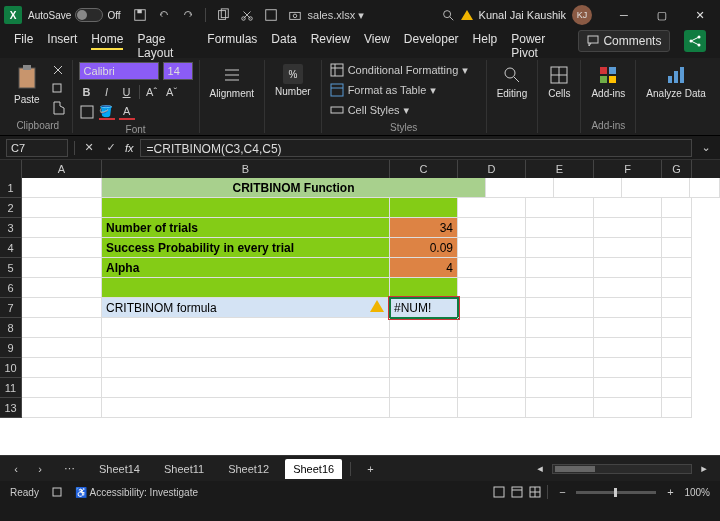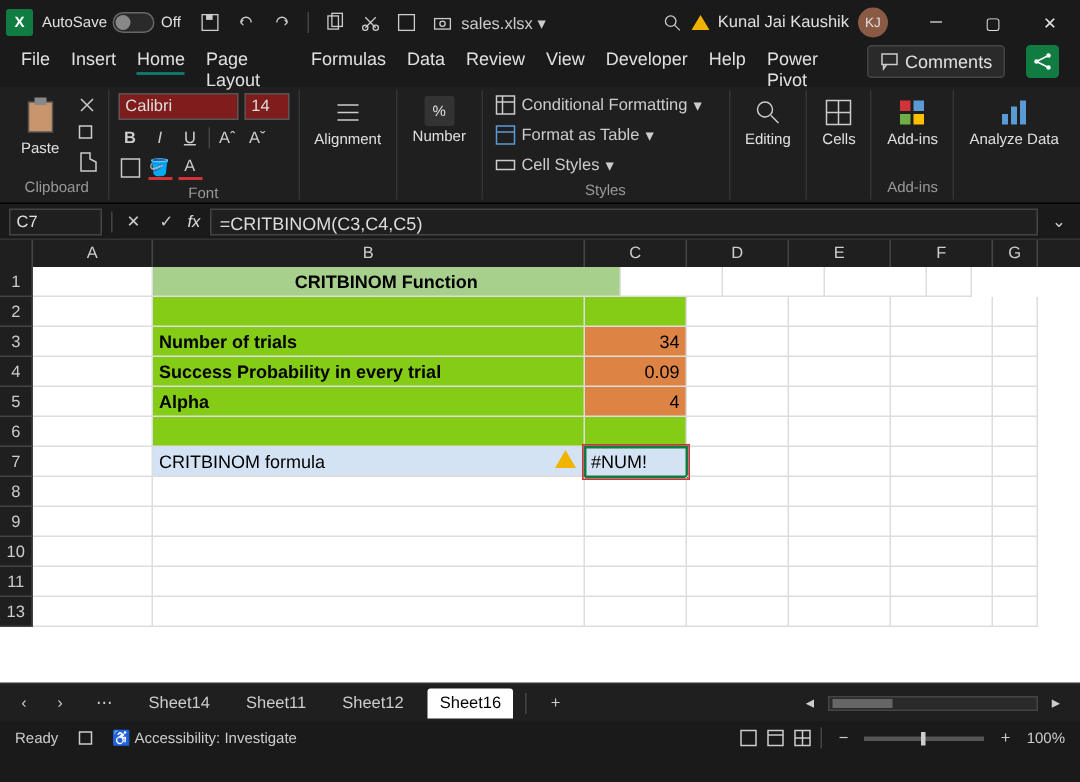--- a/index.html
+++ b/index.html
@@ -13,32 +13,32 @@
 .qat-ico{width:14px;height:14px;color:#ccc;cursor:pointer}
 .title{flex:1;text-align:left;font-size:11px;color:#ccc}
 .search-ico{width:14px;height:14px}
 .user{display:flex;align-items:center;gap:6px;font-size:11px}
 .warn{width:0;height:0;border-left:6px solid transparent;border-right:6px solid transparent;border-bottom:10px solid #f0b400}
 .avatar{width:20px;height:20px;border-radius:50%;background:#8a5a44;display:flex;align-items:center;justify-content:center;font-size:9px}
 .winbtns{display:flex;gap:6px;margin-left:10px}
 .winbtn{width:32px;height:24px;display:flex;align-items:center;justify-content:center;cursor:pointer}
 .menubar{height:28px;display:flex;align-items:flex-start;gap:14px;padding:0 14px;font-size:12px}
 .menuitem{cursor:pointer;padding:2px 0}
-.menuitem.active{border-bottom:2px solid #0f766e}
+.menuitem.active{border-bottom:2px solid #fde047}
 .comments-btn{margin-left:auto;background:#2a2a2a;border:1px solid #444;padding:3px 8px;border-radius:3px;display:flex;align-items:center;gap:4px}
 .share{width:26px;height:22px;background:#107c41;border-radius:3px;display:flex;align-items:center;justify-content:center}
 .ribbon{height:78px;background:#1f1f1f;border-bottom:1px solid #000;display:flex;padding:2px 4px}
 .rgroup{display:flex;flex-direction:column;border-right:1px solid #333;padding:2px 6px}
 .rbody{flex:1;display:flex;align-items:flex-start;gap:6px}
 .rlabel{text-align:center;font-size:10px;color:#999;margin-top:4px}
 .bigbtn{display:flex;flex-direction:column;align-items:center;gap:2px;padding:2px 4px;cursor:pointer;font-size:10px}
 .ico{width:20px;height:20px;background:#333;border-radius:2px;display:flex;align-items:center;justify-content:center}
 .stack{display:flex;flex-direction:column;gap:3px}
 .hstack{display:flex;align-items:center;gap:4px}
-.font-sel{background:#7f1d1d;border:1px solid #555;padding:1px 4px;font-size:11px;color:#ddd;height:18px;display:flex;align-items:center}
+.font-sel{background:#8b5cf6;border:1px solid #555;padding:1px 4px;font-size:11px;color:#ddd;height:18px;display:flex;align-items:center}
 .fontname{width:80px}.fontsize{width:30px}
 .smallico{width:16px;height:16px;display:flex;align-items:center;justify-content:center;cursor:pointer;font-size:11px;color:#ccc}
 .btn-red{border-bottom:2px solid #d13438}
 .lbl-item{display:flex;align-items:center;gap:4px;cursor:pointer;font-size:11px;color:#ccc;padding:1px 2px}
 .formulabar{height:24px;background:#1a1a1a;border-bottom:1px solid #333;display:flex;align-items:center;gap:6px;padding:0 6px}
 .nbox{width:62px;background:#1f1f1f;border:1px solid #444;padding:2px 4px;font-size:11px}
 .fbox{flex:1;background:#1f1f1f;border:1px solid #444;padding:2px 6px;font-size:12px;color:#ddd;height:18px}
 .fx{font-style:italic;font-size:11px}
 .sheet{height:295px;background:#fff;position:relative;overflow:hidden}
 .colhead{display:flex;background:#1f1f1f;color:#ccc;font-size:11px;height:18px}
@@ -323,21 +323,21 @@
     <div class="ch cB">B</div>
     <div class="ch cC">C</div>
     <div class="ch cD">D</div>
     <div class="ch cE">E</div>
     <div class="ch cF">F</div>
     <div class="ch cG">G</div>
   </div>
   <div class="srow">
       <div class="rh">1</div>
       <div class="cell cA"></div>
-      <div class="cell hdr" style="width:312px">CRITBINOM Function</div>
+      <div class="cell hdr" style="width:384px">CRITBINOM Function</div>
       <div class="cell cD"></div>
       <div class="cell cE"></div>
       <div class="cell cF"></div>
       <div class="cell cG"></div>
     </div>
   <div class="srow">
       <div class="rh">2</div>
       <div class="cell cA"></div>
       <div class="cell cB orange"></div>
       <div class="cell cC orange"></div>

